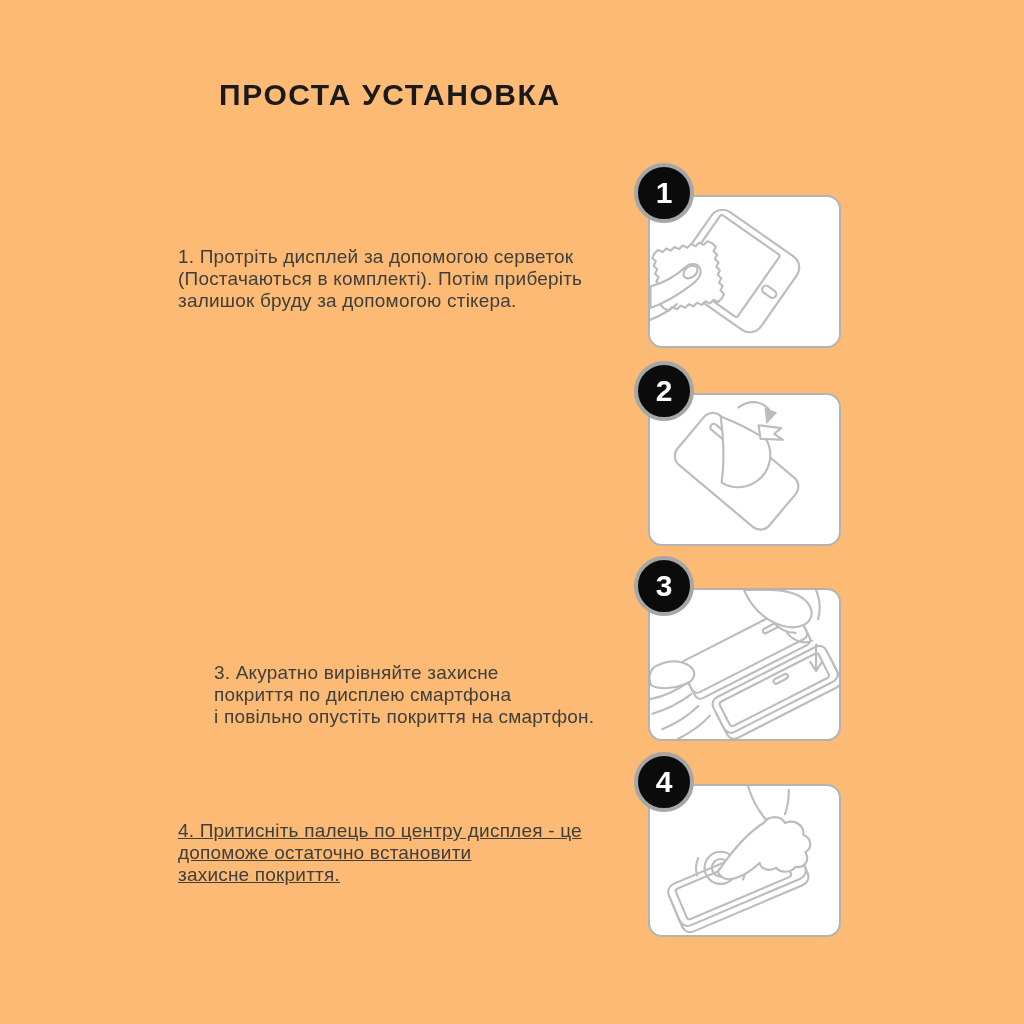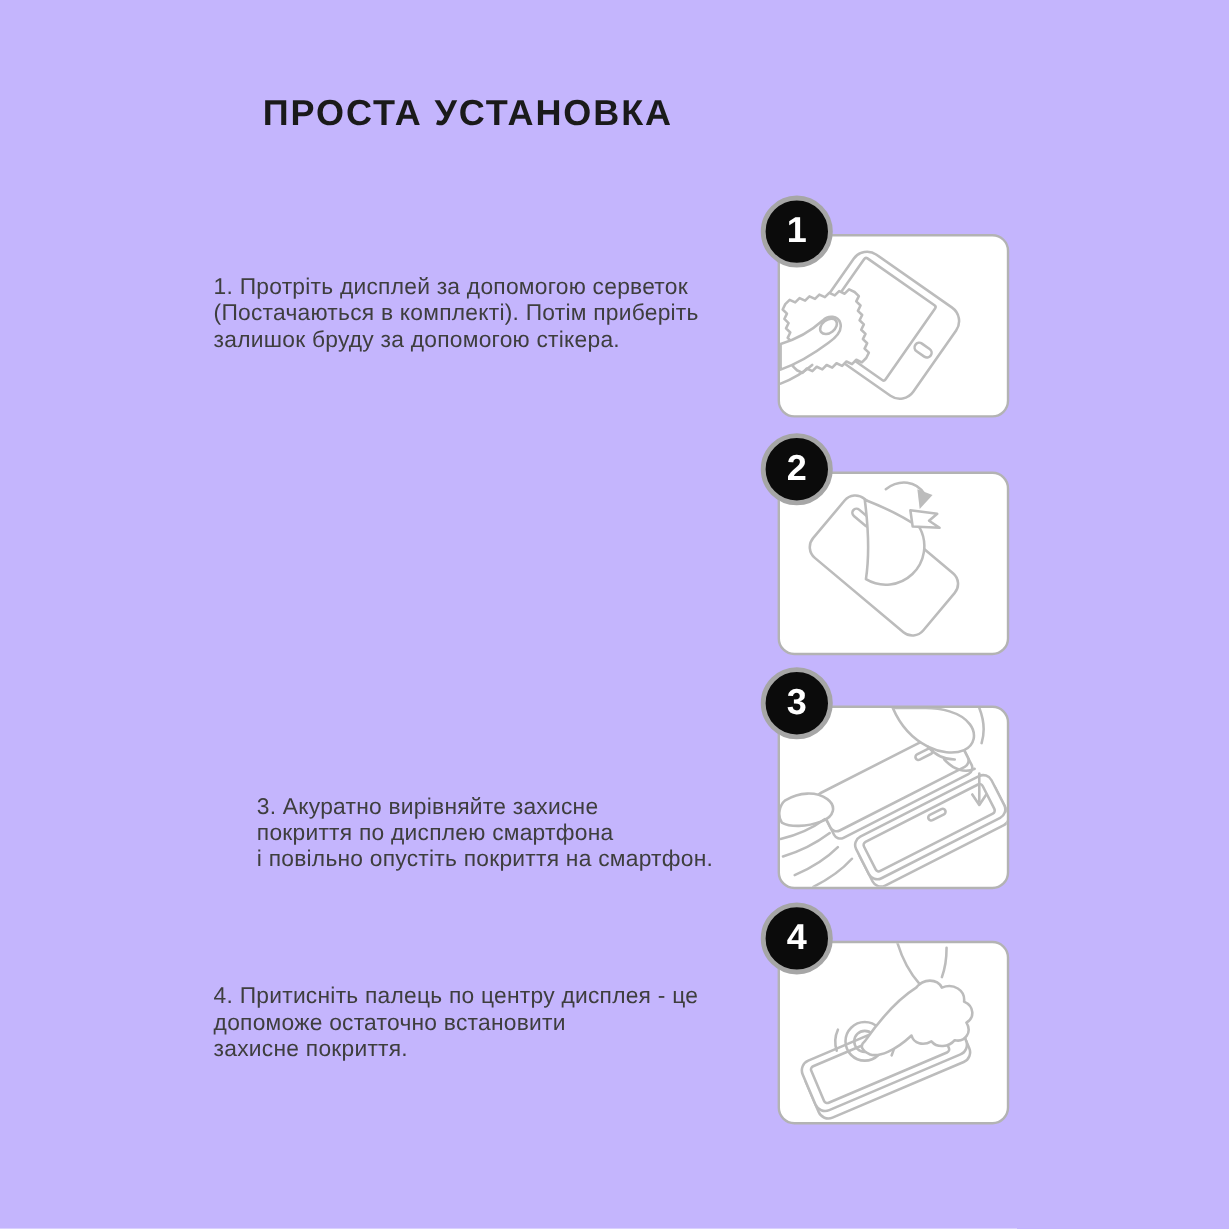--- a/index.html
+++ b/index.html
@@ -1,30 +1,30 @@
 <!DOCTYPE html>
 <html><head>
 <meta charset="utf-8">
 <style>
   html,body { margin:0; padding:0; background:#ffffff; }
   .page {
-    position:relative; width:1024px; height:1024px; background:#c4b5fd;
+    position:relative; width:1024px; height:1024px; background:#fdba74;
     font-family:"Liberation Sans", sans-serif; overflow:hidden;
   }
   .title {
     position:absolute; left:219px; top:80px;
     font-size:30px; line-height:30px; font-weight:bold;
     letter-spacing:1.6px; color:#1a1a1a; white-space:nowrap;
   }
   .step-text {
     position:absolute; left:178px; max-width:460px;
     font-size:19px; line-height:22px; color:#3e3e3e;
     letter-spacing:0.2px; white-space:pre-line;
   }
-  #t1 { top:229px; } #t2 { top:456px; } #t3 { top:662px;margin-left:36px; } #t4 { top:820px; }
+  #t1 { top:246px; } #t2 { top:456px; } #t3 { top:662px;margin-left:36px; } #t4 { top:820px;text-decoration:underline; }
   .fig {
     position:absolute; left:648px; width:193px; height:153px;
     border:2px solid #b3b3b3; border-radius:14px; background:#ffffff;
     box-sizing:border-box;
   }
   #f1 { top:195px; } #f2 { top:393px; } #f3 { top:588px; } #f4 { top:784px; }
   .fig svg { position:absolute; left:0; top:0; width:100%; height:100%; }
   .badge {
     position:absolute; left:634px; width:52px; height:52px;
     background:#0b0b0b; border:4px solid #a6a6a6; border-radius:50%;

